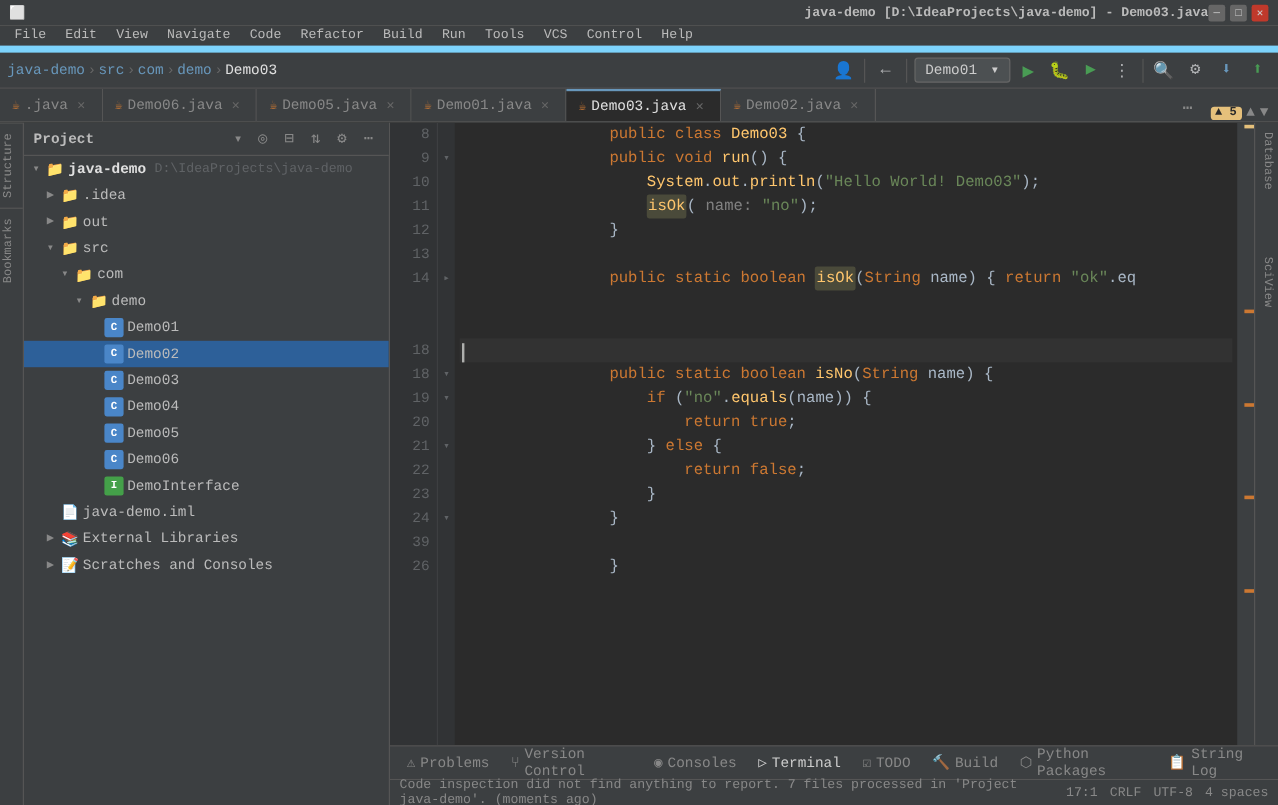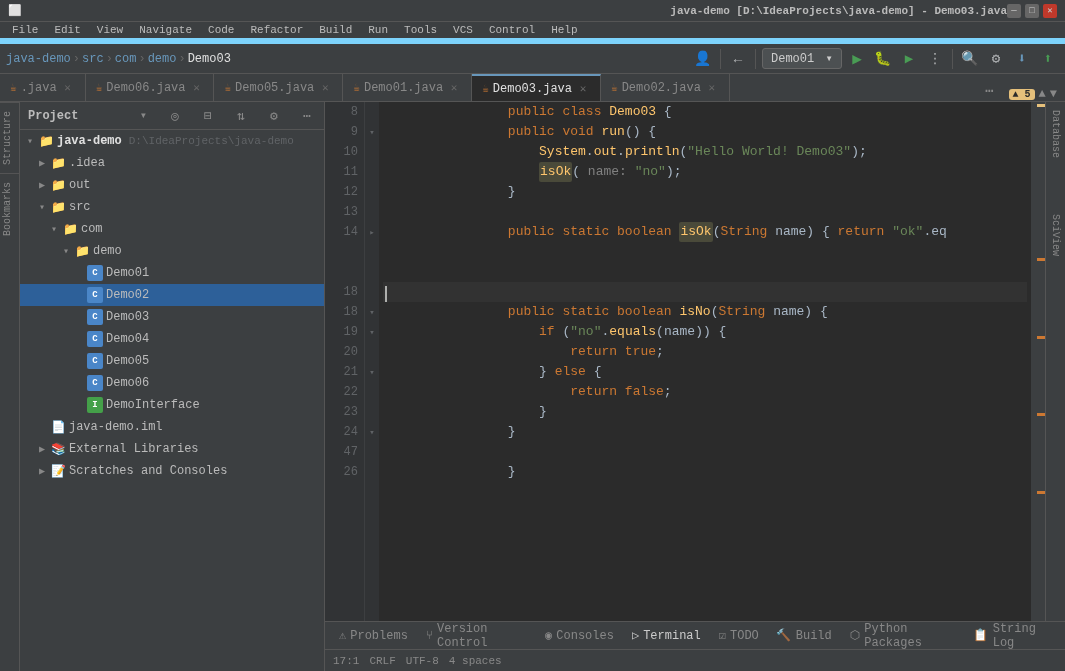--- a/index.html
+++ b/index.html
@@ -158,21 +158,21 @@
       flex-direction: column;
       flex-shrink: 0;
     }
     #sidebar-header {
       height: 28px;
       display: flex;
       align-items: center;
       padding: 0 8px;
       background: #3c3f41;
       border-bottom: 1px solid #555;
-      gap: 15px;
+      gap: 4px;
     }
     .sidebar-title {
       font-size: 12px;
       font-weight: bold;
       color: #bbb;
       flex: 1;
     }
     .sidebar-icon-btn {
       width: 18px; height: 18px;
       display: flex; align-items: center; justify-content: center;
@@ -615,21 +615,21 @@
           <div class="line-number"></div>
           <div class="line-number"></div>
           <div class="line-number">18</div>
           <div class="line-number">18</div>
           <div class="line-number">19</div>
           <div class="line-number">20</div>
           <div class="line-number">21</div>
           <div class="line-number">22</div>
           <div class="line-number">23</div>
           <div class="line-number">24</div>
-          <div class="line-number">47</div>
+          <div class="line-number">39</div>
           <div class="line-number">26</div>
         </div>
 
         <div class="gutter-icons">
           <div class="gutter-icon-row"></div>
           <div class="gutter-icon-row">
               <span class="method-sep-icon">▾</span>
             </div>
           <div class="gutter-icon-row"></div>
           <div class="gutter-icon-row"></div>
@@ -776,20 +776,21 @@
         <span>Python Packages</span>
       </div>
       <div style="flex:1;"></div>
       <div class="bottom-tab">
         <span>📋</span>
         <span>String Log</span>
       </div>
     </div>
 
     <div id="status-bar">
+      <span class="status-text">Code inspection did not find anything to report. 7 files processed in 'Project java-demo'. (moments ago)</span>
       <div class="status-right">
         <span>17:1</span>
         <span>CRLF</span>
         <span>UTF-8</span>
         <span>4 spaces</span>
       </div>
     </div>
   </div>
 
 </div>

